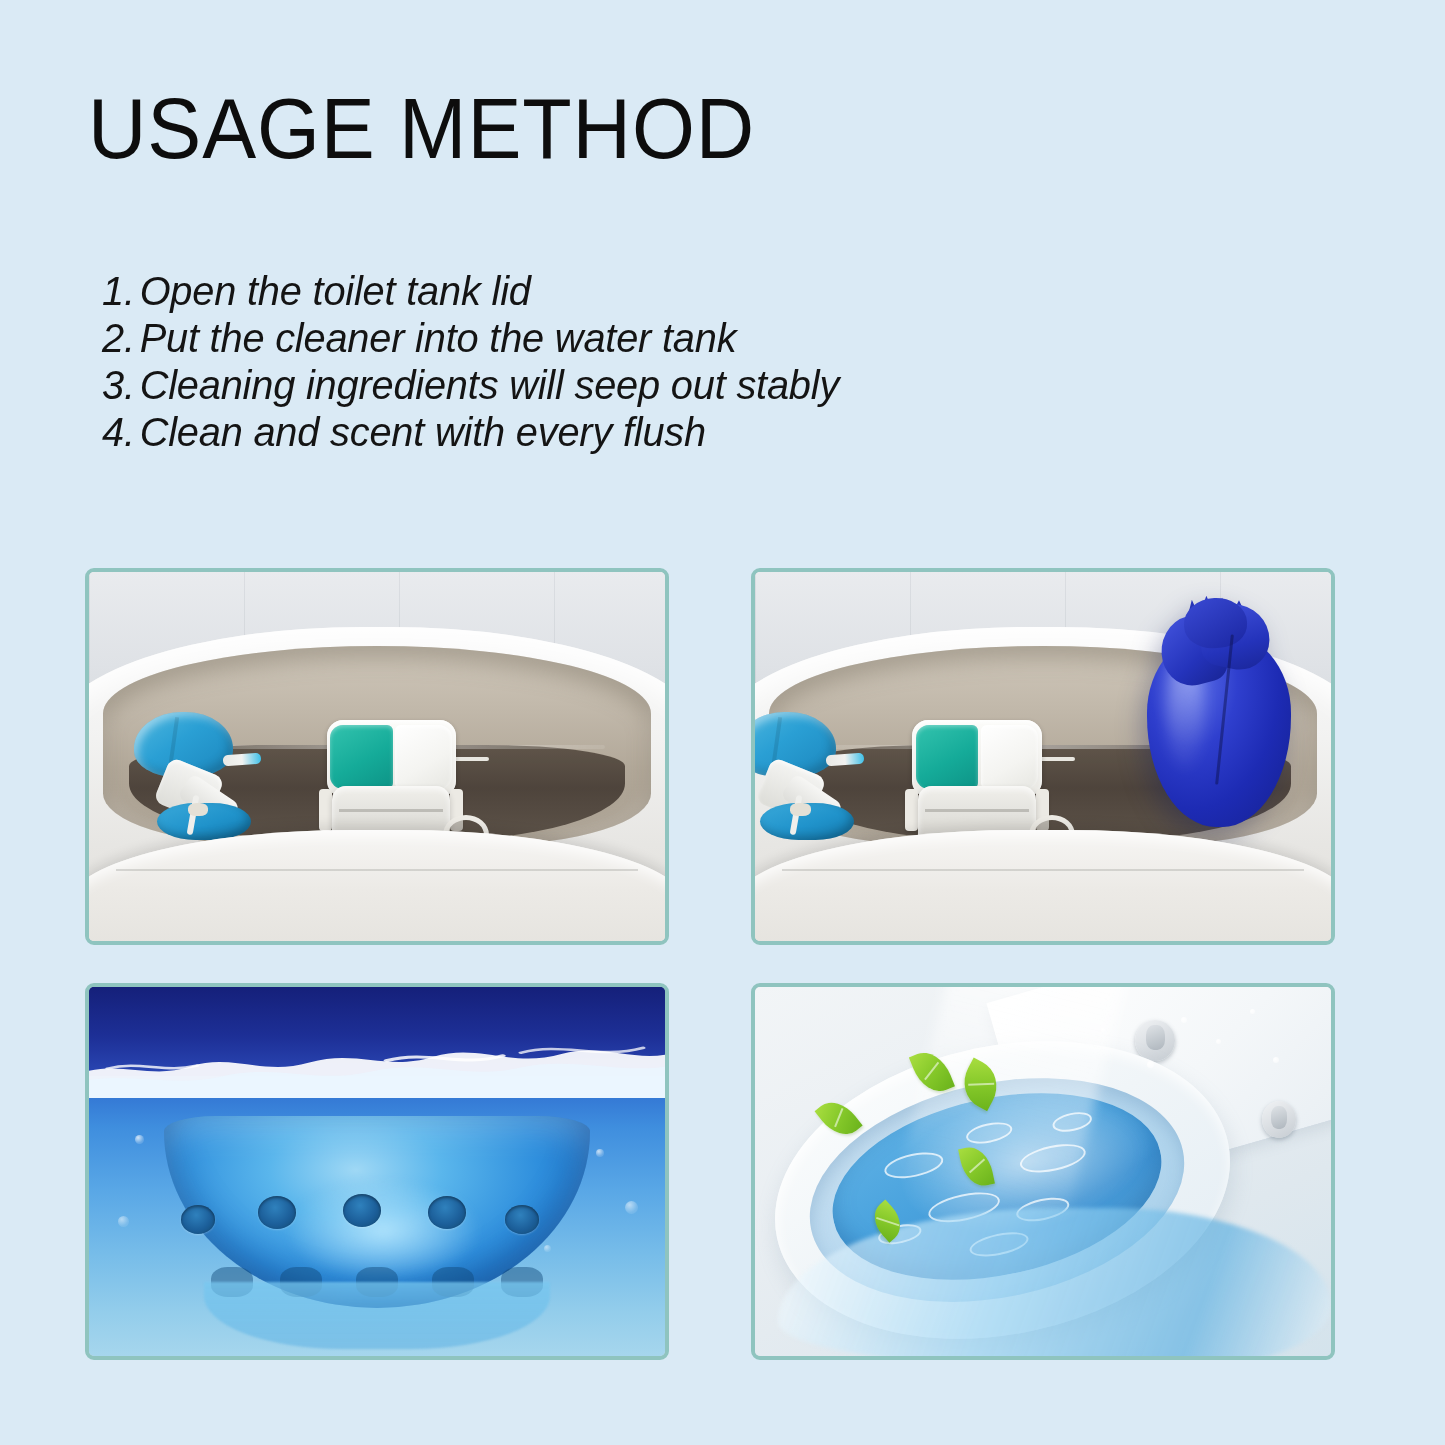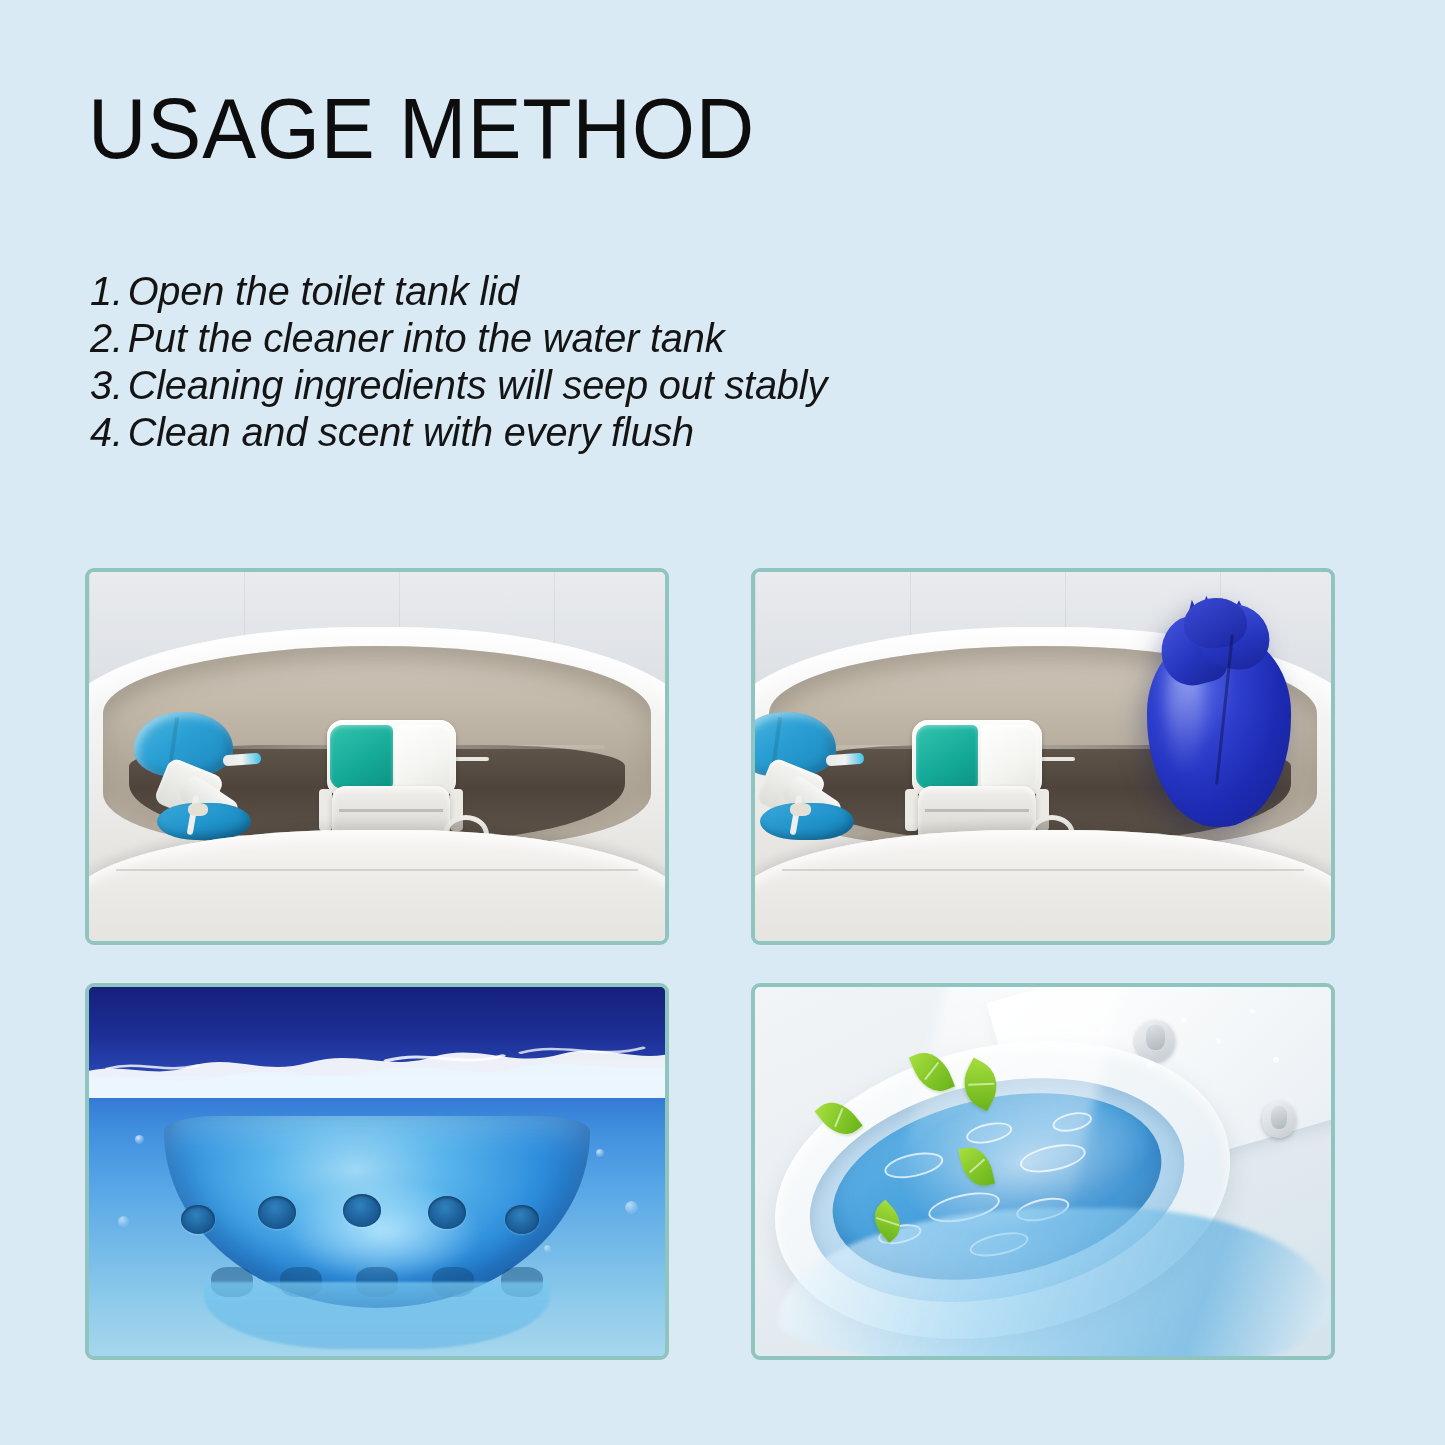--- a/index.html
+++ b/index.html
@@ -28,21 +28,21 @@
     color: #0d0d0d;
     font-family: "Liberation Sans", sans-serif;
     transform: scaleX(0.94);
     transform-origin: left top;
     white-space: nowrap;
   }
 
   
   #instructions {
     position: absolute;
-    left: 90px;
+    left: 102px;
     top: 268px;
     width: 1100px;
   }
   .step {
     font-size: 41px;
     line-height: 47px;
     font-style: italic;
     font-weight: 400;
     color: #141414;
     white-space: nowrap;

